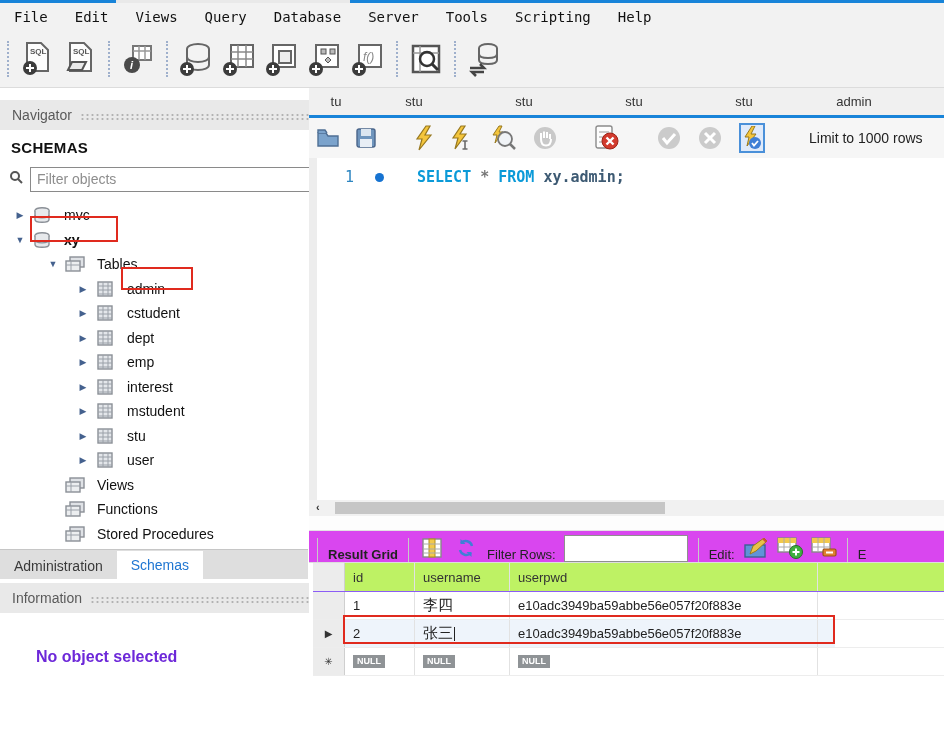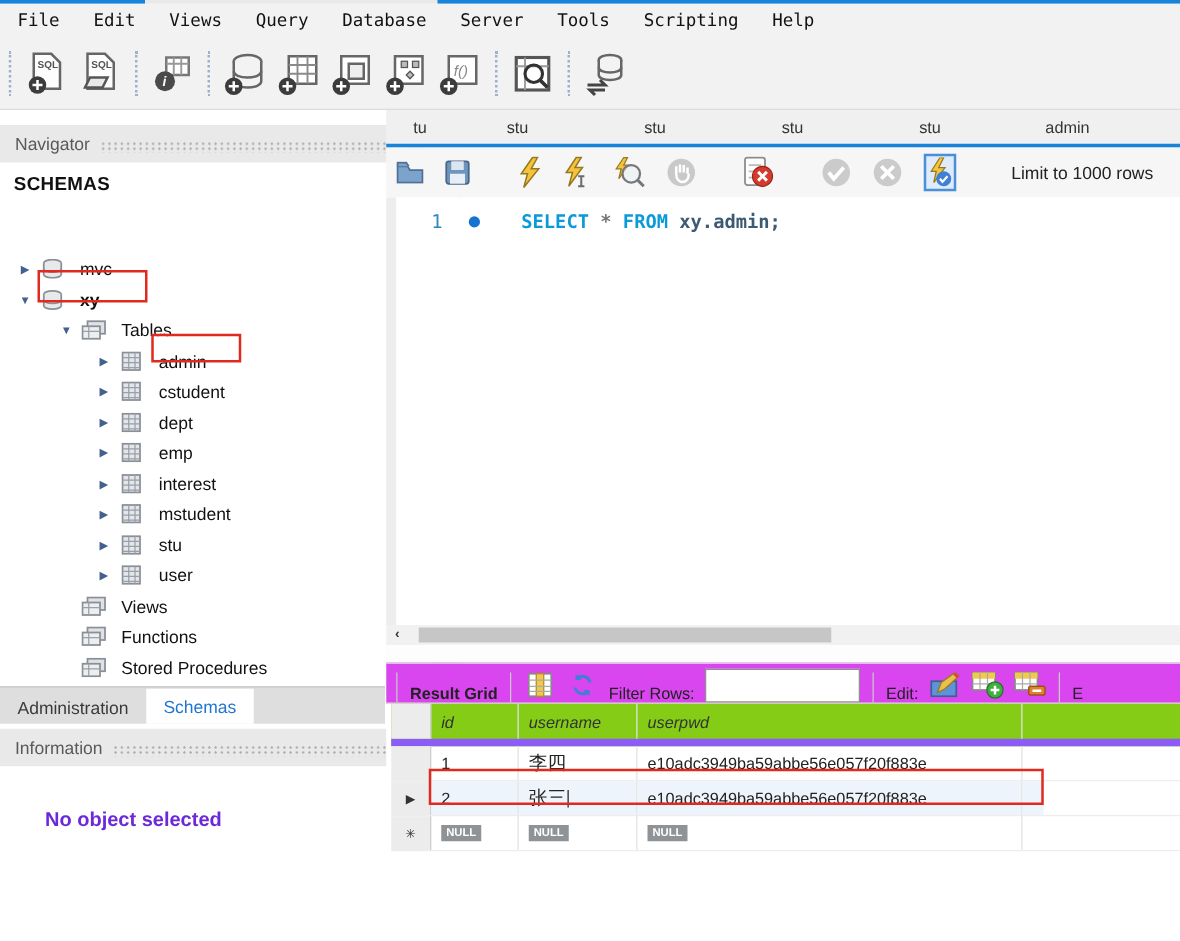--- a/index.html
+++ b/index.html
@@ -78,21 +78,21 @@
   .hchv{position:absolute;left:7px;top:1px;font-size:11px;color:#333;font-weight:bold;}
   .hthumb{position:absolute;left:26px;top:2px;width:330px;height:12px;background:#c6c6c6;}
   .gapstrip{height:14px;background:#fdfdfd;flex:0 0 auto;}
   .rtoolbar{height:33px;background:#d946ef;border-top:1px solid #e3e3e3;border-bottom:1px solid #ddd;
             display:flex;align-items:flex-end;padding-left:6px;gap:8px;box-sizing:border-box;flex:0 0 auto;}
   .rt-label{font-size:13px;font-weight:bold;color:#222;}
   .rt-plain{font-size:13px;color:#222;}
   .filter-rows-input{width:118px;height:23px;border:1px solid #8f8f8f;outline:none;}
   .grid{flex:1;background:#fff;position:relative;padding-left:4px;}
   .rg-row{display:flex;height:27px;border-bottom:1px solid #ededed;align-items:stretch;}
-  .rg-head{height:28px;background:#84cc16;border-bottom:6px solid #8b5cf6;font-style:italic;}
+  .rg-head{height:28px;background:#bef264;border-bottom:1px solid #8b5cf6;}
   .rg-cell{border-right:1px solid #e2e2e2;display:flex;align-items:center;padding-left:8px;
            font-size:13px;color:#222;box-sizing:border-box;overflow:hidden;white-space:nowrap;}
   .rg-head .rg-cell{color:#333;}
   .c-mark{width:32px;background:#ececec;border-right:1px solid #cfcfcf;justify-content:center;
           padding-left:0;color:#333;font-size:10px;}
   .c-id{width:70px;} .c-user{width:95px;font-size:15px;} .c-pwd{width:308px;}
   .row-selected .rg-cell{background:#eef4fb;}
   .row-selected .c-mark{background:#ececec;}
   .sel-ext{width:17px;background:#eef4fb;border-right:none;}
   .null-badge{background:#8f9396;color:#fff;font-size:9px;font-weight:bold;
@@ -223,20 +223,29 @@
     <span>SCHEMAS</span>
     <span style="margin-left:auto" class="ticon">
       <svg width="16" height="16" viewBox="0 0 16 16">
           <path d="M13 6a5.5 5.5 0 0 0-9.5-2" fill="none" stroke="#54729e" stroke-width="2"></path>
           <path d="M3 1v4h4z" fill="#54729e"></path>
           <path d="M3 10a5.5 5.5 0 0 0 9.5 2" fill="none" stroke="#54729e" stroke-width="2"></path>
           <path d="M13 15v-4H9z" fill="#54729e"></path>
         </svg>
     </span>
   </div>
+  <div class="filter-row">
+    <span>
+      <svg width="14" height="14" viewBox="0 0 14 14">
+          <circle cx="6" cy="6" r="4" fill="none" stroke="#555" stroke-width="2"></circle>
+          <path d="M9 9l4 4" stroke="#555" stroke-width="2"></path>
+        </svg>
+    </span>
+    <input class="filter-input" type="text" placeholder="Filter objects" style="">
+  </div>
 
   <div class="tree">
     <div class="titem lvl0">
       <span class="arrow">▶</span>
       <span class="ticon">
           <svg width="18" height="16" viewBox="0 0 18 16">
             <ellipse cx="9" cy="3.5" rx="7" ry="2.8" fill="#e7e9ec" stroke="#8a8f96" stroke-width="1.4"></ellipse>
             <path d="M2 3.5v9c0 1.6 3.1 2.8 7 2.8s7-1.2 7-2.8v-9" fill="#e7e9ec" stroke="#8a8f96" stroke-width="1.4"></path>
             <path d="M2 8c0 1.6 3.1 2.8 7 2.8S16 9.6 16 8" fill="none" stroke="#8a8f96" stroke-width="1.2"></path>
           </svg>

